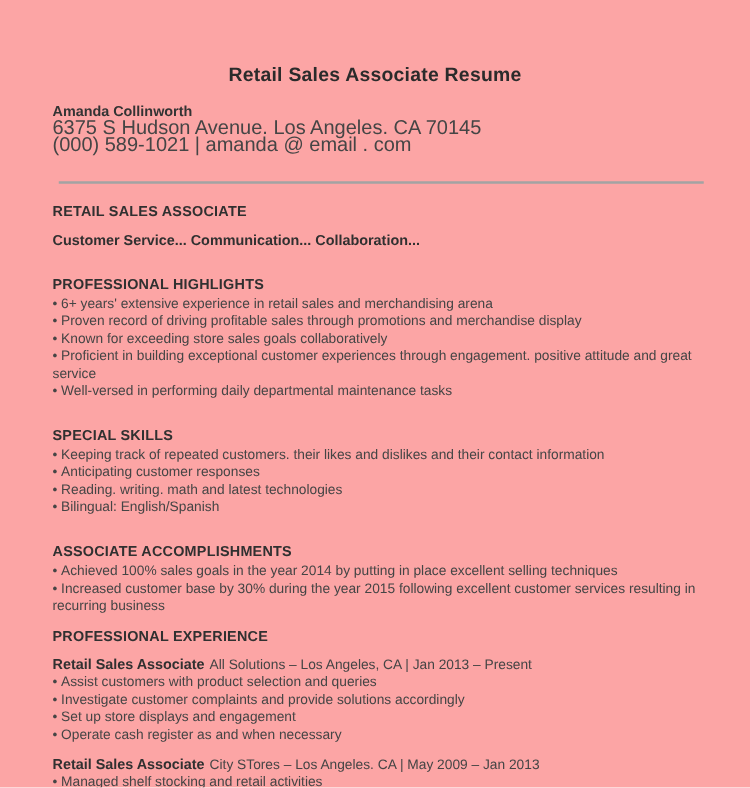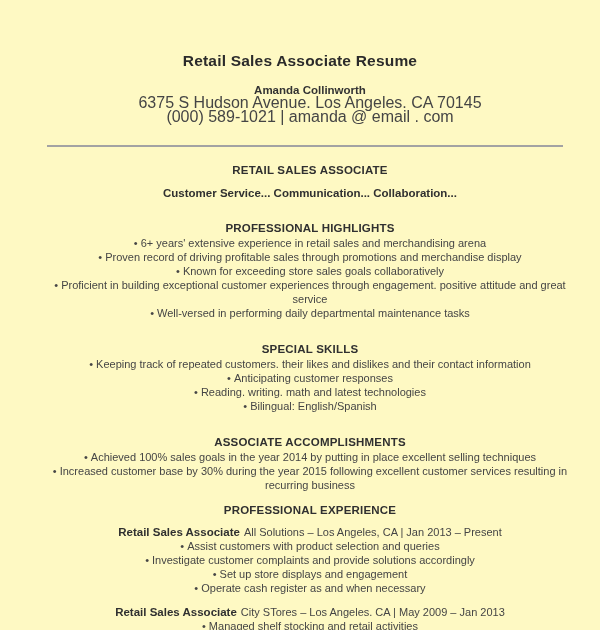--- a/index.html
+++ b/index.html
@@ -4,38 +4,37 @@
 <style>
   html, body {
     margin: 0;
     padding: 0;
     background: #ffffff;
   }
   .page {
     position: relative;
     width: 600px;
     height: 630px;
-    background: #fef9c3;
+    background: #fca5a5;
     overflow: hidden;
     font-family: "Liberation Sans", "DejaVu Sans", sans-serif;
     color: #3e3e3e;
     box-sizing: border-box;
   }
   .doc-title {
     padding-top: 52px;
     text-align: center;
     font-size: 15.5px;
     font-weight: 700;
     color: #2b2b2b;
     letter-spacing: 0.2px;
   }
   .content {
     padding-left: 42px;
     padding-right: 22px;
-    text-align: center;
   }
   .candidate-name {
     margin-top: 14px;
     font-size: 11.5px;
     font-weight: 700;
     color: #333333;
   }
   .contact-block {
     margin-top: 0;
     font-size: 16px;

